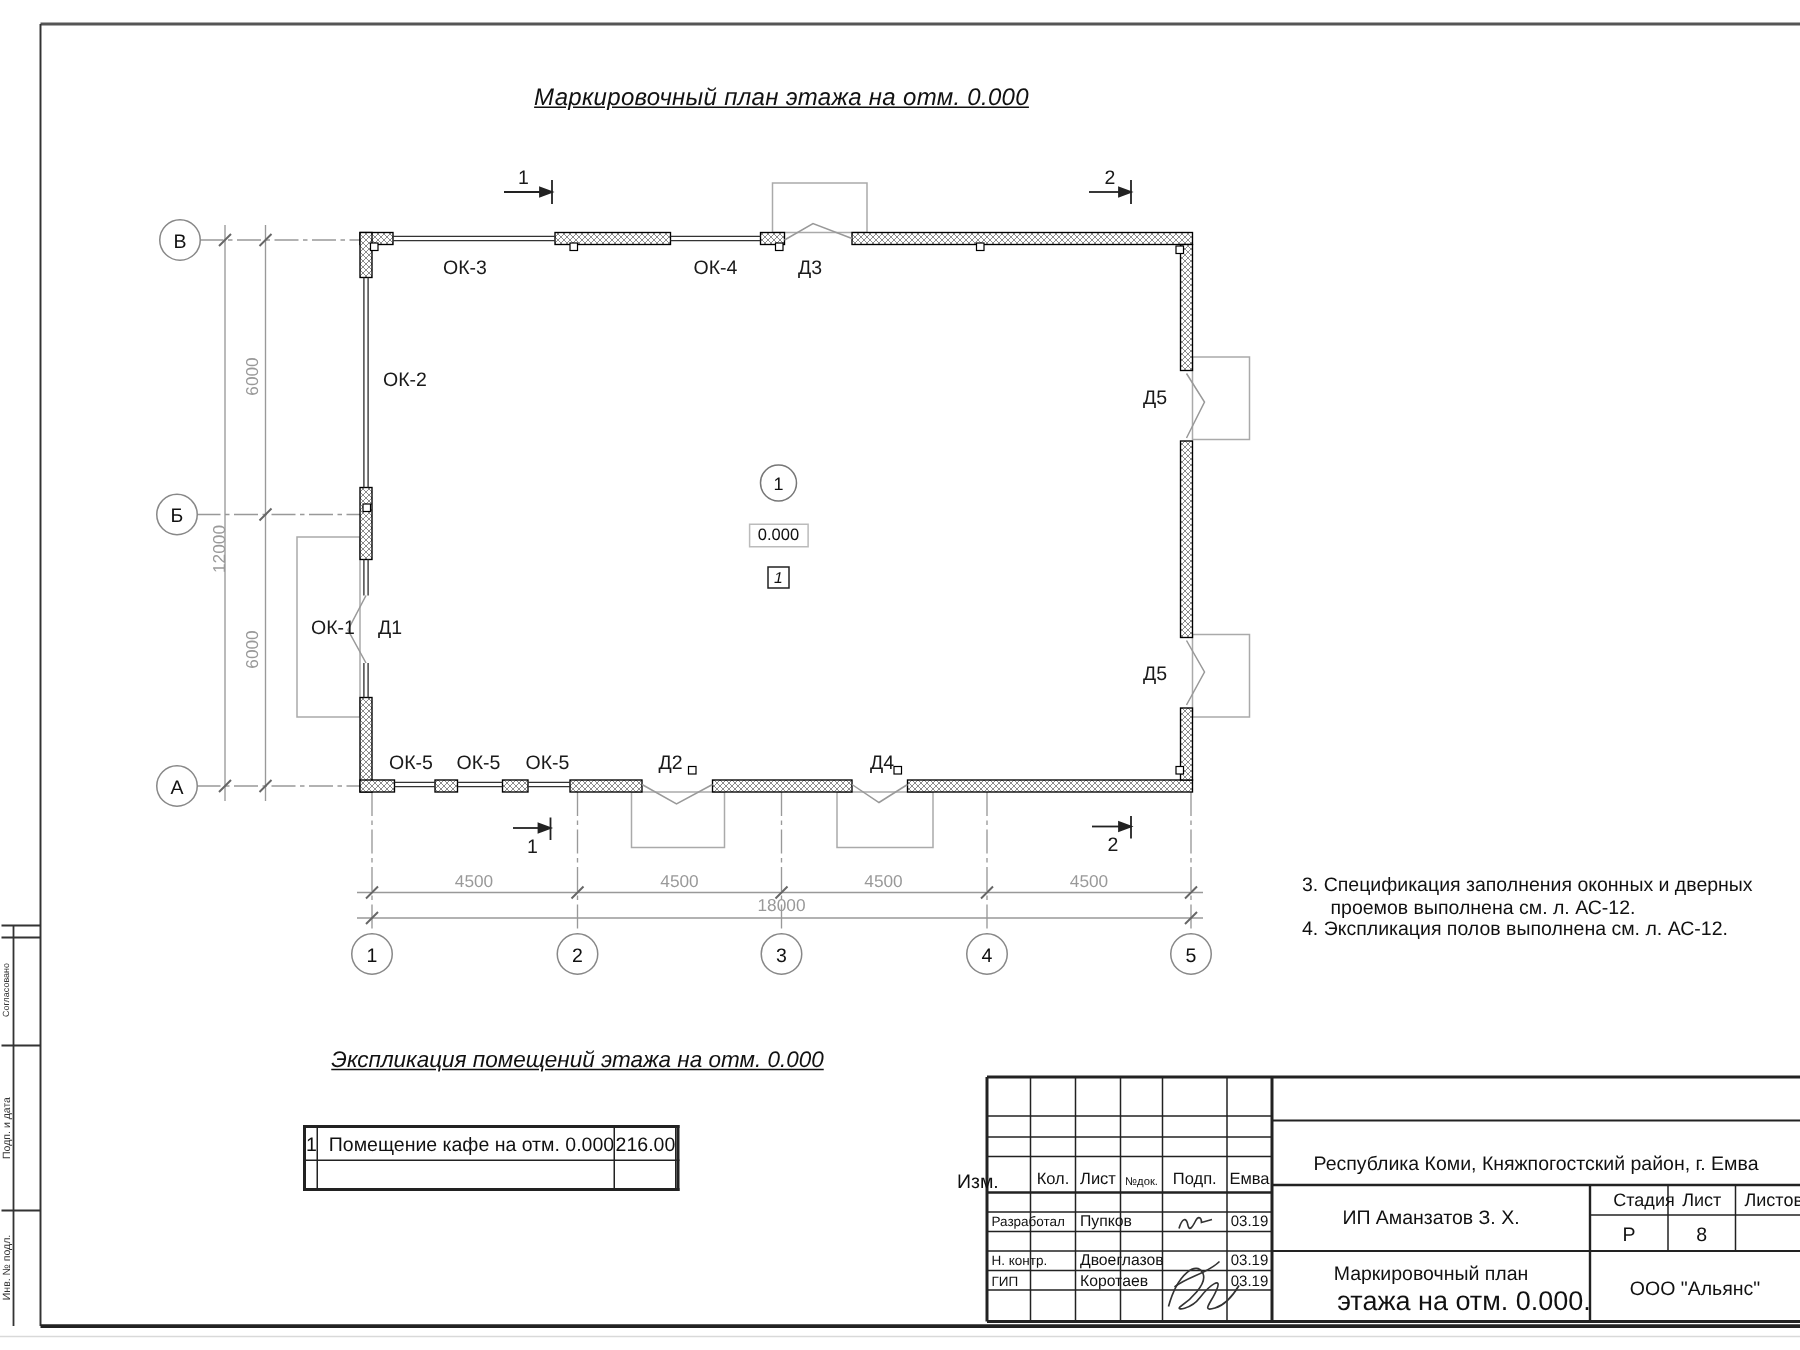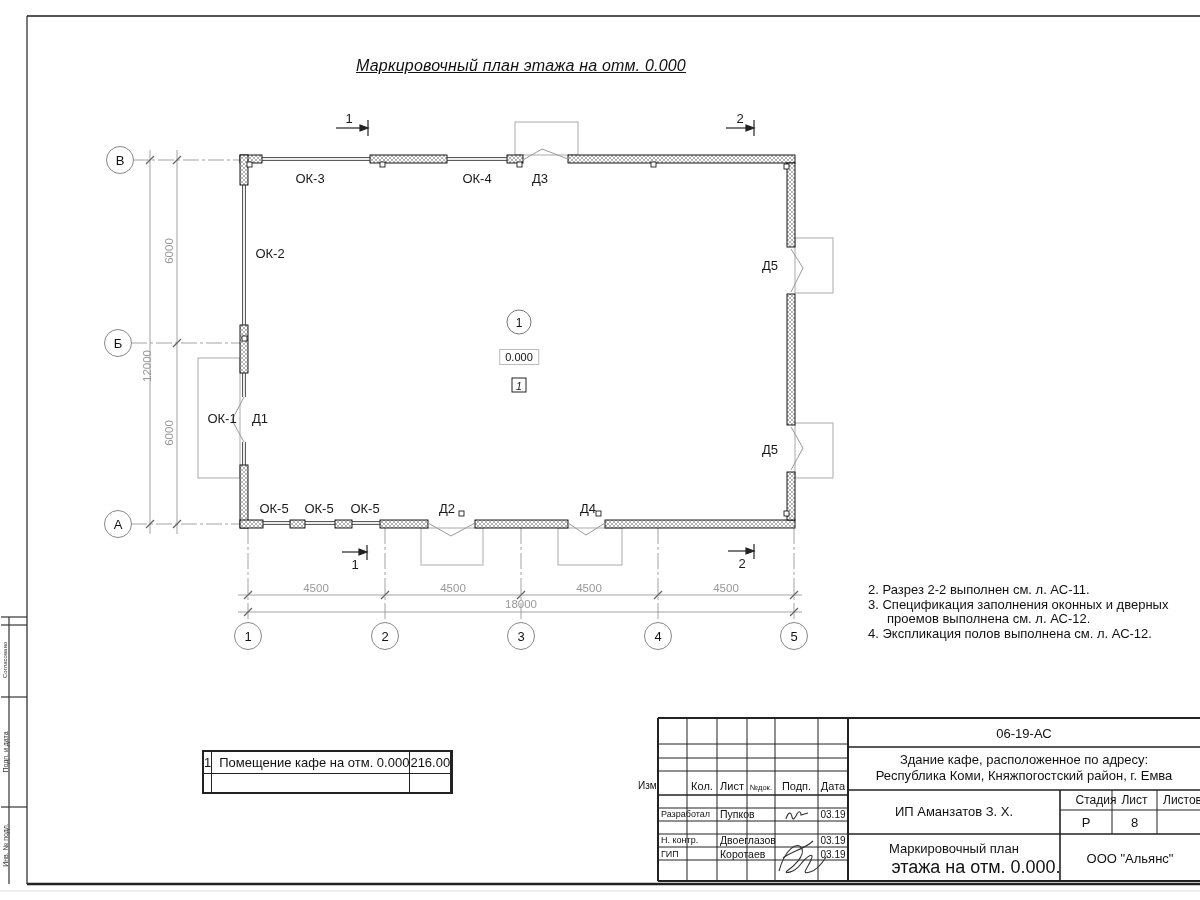--- a/index.html
+++ b/index.html
@@ -255,61 +255,59 @@
   <span class="lbl sec" style="left:349px;top:118px;">1</span>
   <span class="lbl sec" style="left:355px;top:564px;">1</span>
   <span class="lbl sec" style="left:740px;top:118px;">2</span>
   <span class="lbl sec" style="left:742px;top:563px;">2</span>
 
   <div class="bubble roombubble" style="left:519px;top:322px;">1</div>
   <div class="elevbox" style="left:519px;top:357px;">0.000</div>
   <div class="floorsq" style="left:519px;top:385px;">1</div>
 
   <div class="notes">
-    <div class="note">2. Разрез 2-2 выполнен см. л. АС-11.</div>
     <div class="note">3. Спецификация заполнения оконных и дверных проемов выполнена см. л. АС-12.</div>
     <div class="note">4. Экспликация полов выполнена см. л. АС-12.</div>
   </div>
 
+  <div class="tabletitle" style="left:385px;top:707px;">Экспликация помещений этажа на отм. 0.000</div>
   <table class="expl">
     <tbody>
     <tr style="height:22px;">
       <td>1</td>
       <td style="text-align:left;padding-left:7px;">Помещение кафе на отм. 0.000</td>
       <td>216.00</td>
       <td></td>
     </tr>
     <tr style="height:20px;">
       <td></td>
           <td></td>
       <td></td>
           <td></td>
     </tr>
   </tbody>
     </table>
 
-  <div class="tb tbc" style="left:848px;top:726px;width:352px;font-size:13px;">06-19-АС</div>
-  <div class="tb tbc" style="left:848px;top:752px;width:352px;font-size:13px;">Здание кафе, расположенное по адресу:</div>
   <div class="tb tbc" style="left:848px;top:768px;width:352px;font-size:13px;">Республика Коми, Княжпогостский район, г. Емва</div>
   <div class="tb tbc" style="left:848px;top:804px;width:212px;font-size:13px;">ИП Аманзатов З. Х.</div>
   <div class="tb tbc" style="left:848px;top:841px;width:212px;font-size:13px;">Маркировочный план</div>
   <div class="tb tbc" style="left:848px;top:857px;width:256px;font-size:18px;">этажа на отм. 0.000.</div>
   <div class="tb tbc" style="left:1060px;top:793px;width:72px;font-size:12px;">Стадия</div>
   <div class="tb tbc" style="left:1112px;top:793px;width:45px;font-size:12px;">Лист</div>
   <div class="tb" style="left:1163px;top:793px;font-size:12px;">Листов</div>
   <div class="tb tbc" style="left:1060px;top:815px;width:52px;font-size:13px;">Р</div>
   <div class="tb tbc" style="left:1112px;top:815px;width:45px;font-size:13px;">8</div>
   <div class="tb tbc" style="left:1060px;top:851px;width:140px;font-size:13px;">ООО "Альянс"</div>
 
-  <div class="tb tbc" style="left:638px;top:780px;width:14px;font-size:10px;">Изм.</div>
+  <div class="tb tbc" style="left:638px;top:780px;width:14px;font-size:13px;">Изм.</div>
   <div class="tb tbc" style="left:687px;top:780px;width:30px;font-size:11px;">Кол.</div>
   <div class="tb tbc" style="left:717px;top:780px;width:30px;font-size:11px;">Лист</div>
   <div class="tb tbc" style="left:747px;top:783px;width:28px;font-size:7.5px;">№док.</div>
   <div class="tb tbc" style="left:775px;top:780px;width:43px;font-size:11px;">Подп.</div>
-  <div class="tb tbc" style="left:818px;top:780px;width:30px;font-size:11px;">Дата</div>
+  <div class="tb tbc" style="left:818px;top:780px;width:30px;font-size:11px;">Емва</div>
 
   <div class="tb" style="left:661px;top:809px;font-size:9px;">Разработал</div>
   <div class="tb" style="left:720px;top:808px;font-size:10.5px;">Пупков</div>
   <div class="tb tbc" style="left:818px;top:809px;width:30px;font-size:10px;">03.19</div>
   <div class="tb" style="left:661px;top:835px;font-size:9px;">Н. контр.</div>
   <div class="tb" style="left:720px;top:834px;font-size:10.5px;">Двоеглазов</div>
   <div class="tb tbc" style="left:818px;top:835px;width:30px;font-size:10px;">03.19</div>
   <div class="tb" style="left:661px;top:849px;font-size:9px;">ГИП</div>
   <div class="tb" style="left:720px;top:848px;font-size:10.5px;">Коротаев</div>
   <div class="tb tbc" style="left:818px;top:849px;width:30px;font-size:10px;">03.19</div>

